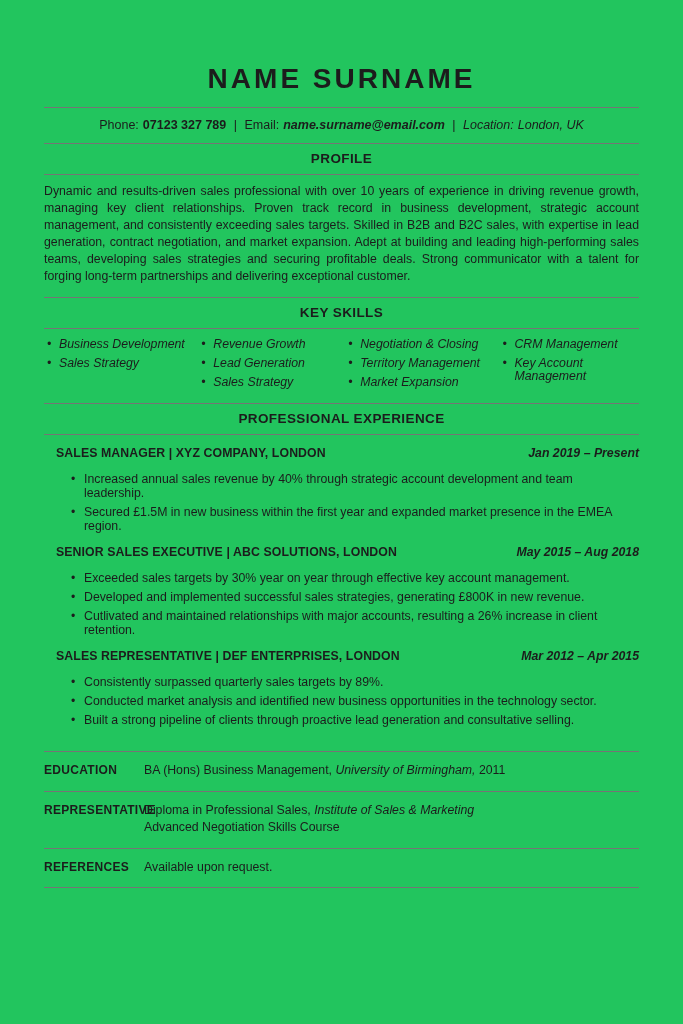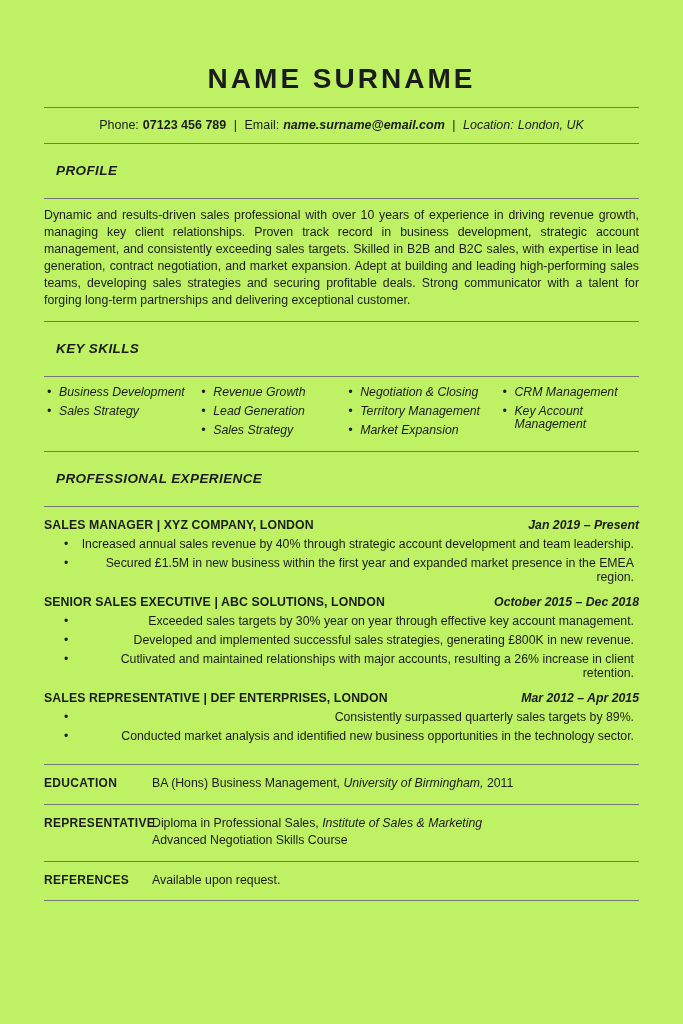--- a/index.html
+++ b/index.html
@@ -1,81 +1,81 @@
 <!DOCTYPE html>
 <html><head>
 <meta charset="utf-8">
 <style>
   html, body { margin: 0; padding: 0; background: #ffffff; }
   .page {
     width: 683px; height: 1024px;
-    background: #bef264;
+    background: #22c55e;
     color: #1c1c1c;
     font-family: "Liberation Sans", "DejaVu Sans", sans-serif;
     box-sizing: border-box;
     padding: 64px 44px 0 44px;
     overflow: hidden;
   }
   .rule { border: none; border-top: 1.5px solid #757575; height: 0; margin: 0; }
   h1.name {
     font-size: 28px; font-weight: 700; letter-spacing: 3px;
     text-align: center; margin: 0 0 13px 0; line-height: 30px;
   }
   .contact { text-align: center; padding: 10px 0 11px 0; font-size: 12.5px; white-space: nowrap; }
   .contact span { margin: 0 2px; }
   .c-bold { font-weight: 700; }
   .c-italic { font-style: italic; }
   h2.section {
-    text-align: left; font-size: 13.5px; font-weight: 700;
-    letter-spacing: 0.4px; margin: 12px; padding: 7px 0 8px 0; font-style: italic;
+    text-align: center; font-size: 13.5px; font-weight: 700;
+    letter-spacing: 0.4px; margin: 0; padding: 7px 0 8px 0;
   }
   .profile-text {
     font-size: 12.3px; line-height: 17px; text-align: justify;
     margin: 8px 0 12px 0;
   }
   .skills-grid {
     display: grid; grid-template-columns: 1.05fr 1fr 1.05fr 0.95fr;
     padding: 6px 0 11px 0;
   }
   ul.skill-col { list-style: none; margin: 0; padding: 0; }
   ul.skill-col li {
     font-size: 12.3px; line-height: 13px; padding: 3px 0 3px 15px; position: relative; font-style: italic;
   }
   ul.skill-col li::before { content: "\2022"; position: absolute; left: 3px; }
   .job { margin: 0 0 9px 0; }
   .job-head {
     display: flex; justify-content: space-between; align-items: baseline;
-    margin: 11px 0 5px 0;
+    margin: 11px 0 5px 12px;
   }
   .job-title { font-weight: 700; font-size: 12.3px; letter-spacing: 0.1px; }
   .job-dates { font-weight: 700; font-style: italic; font-size: 12.3px; }
-  ul.bullets { list-style: none; margin: 5px; padding: 0 0 0 28px; text-align: right; }
+  ul.bullets { list-style: none; margin: 12px; padding: 0 0 0 28px; }
   ul.bullets li {
     font-size: 12.3px; line-height: 14px; margin: 5px 0; position: relative;
   }
   ul.bullets li::before { content: "\2022"; position: absolute; left: -13px; }
   .exp-gap { height: 12px; }
   .info-row { display: flex; align-items: flex-start; padding: 10px 0 11px 0; }
   .info-label {
-    width: 108px; flex-shrink: 0; font-weight: 700; font-size: 12px;
+    width: 100px; flex-shrink: 0; font-weight: 700; font-size: 12px;
     letter-spacing: 0.3px; padding-top: 1px;
   }
   .info-content { font-size: 12.3px; line-height: 17.5px; }
   .it { font-style: italic; }
 </style>
 </head>
 <body>
 
 <div class="page">
 
   <h1 class="name">NAME SURNAME</h1>
   <hr class="rule">
 
   <div class="contact">
-    <span>Phone:</span><span class="c-bold">07123 456 789</span>
+    <span>Phone:</span><span class="c-bold">07123 327 789</span>
     <span>|</span>
     <span>Email:</span><span class="c-bold c-italic">name.surname@email.com</span>
     <span>|</span>
     <span class="c-italic">Location:</span><span class="c-italic">London, UK</span>
   </div>
   <hr class="rule">
 
   <h2 class="section">PROFILE</h2>
   <hr class="rule">
 
@@ -117,37 +117,38 @@
     </div>
     <ul class="bullets">
       <li>Increased annual sales revenue by 40% through strategic account development and team leadership.</li>
       <li>Secured £1.5M in new business within the first year and expanded market presence in the EMEA region.</li>
     </ul>
   </section>
 
   <section class="job">
     <div class="job-head">
       <span class="job-title">SENIOR SALES EXECUTIVE | ABC SOLUTIONS, LONDON</span>
-      <span class="job-dates">October 2015 – Dec 2018</span>
+      <span class="job-dates">May 2015 – Aug 2018</span>
     </div>
     <ul class="bullets">
       <li>Exceeded sales targets by 30% year on year through effective key account management.</li>
       <li>Developed and implemented successful sales strategies, generating £800K in new revenue.</li>
       <li>Cutlivated and maintained relationships with major accounts, resulting a 26% increase in client retention.</li>
     </ul>
   </section>
 
   <section class="job">
     <div class="job-head">
       <span class="job-title">SALES REPRESENTATIVE | DEF ENTERPRISES, LONDON</span>
       <span class="job-dates">Mar 2012 – Apr 2015</span>
     </div>
     <ul class="bullets">
       <li>Consistently surpassed quarterly sales targets by 89%.</li>
       <li>Conducted market analysis and identified new business opportunities in the technology sector.</li>
+      <li>Built a strong pipeline of clients through proactive lead generation and consultative selling.</li>
     </ul>
   </section>
 
   <div class="exp-gap"></div>
   <hr class="rule">
 
   <div class="info-row">
     <span class="info-label">EDUCATION</span>
     <div class="info-content">
       <span>BA (Hons) Business Management, </span><span class="it">University of Birmingham,</span><span> 2011</span>

